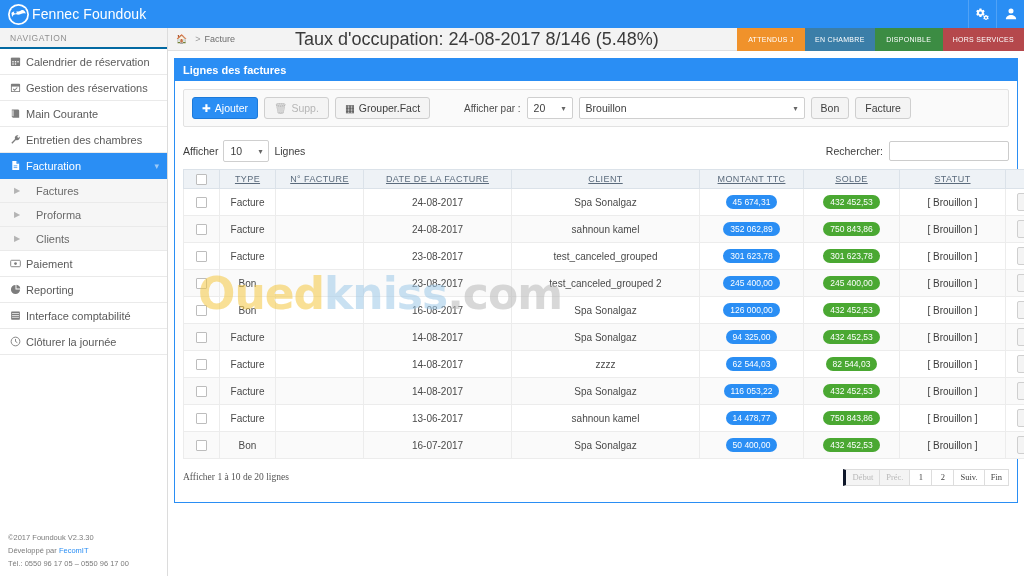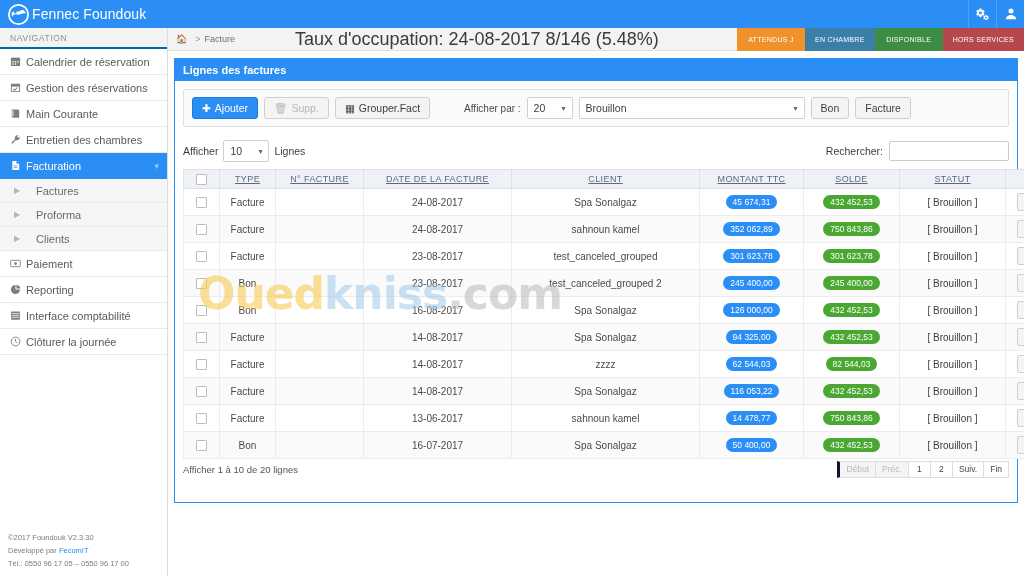--- a/index.html
+++ b/index.html
@@ -176,21 +176,21 @@
   .badge-solde { background: #4aa832; }
   .statut-txt { font-size: 10px; color: #3d3d3d; }
   .act-btn {
     display: inline-flex; align-items: center; justify-content: center; gap: 3px;
     width: 28px; height: 18px; border: 1px solid #cfcfcf; background: #f4f4f4;
     border-radius: 2px; color: #555; font-size: 8px;
   }
   .grid-glyph { font-size: 9px; line-height: 1; letter-spacing: -1px; }
 
   .tbl-footer {
-    display: flex; align-items: center; height: 20px;
+    display: flex; align-items: center; margin-top: 8px; height: 20px; font-family: Liberation Serif, serif;
   }
   .footer-info { font-size: 9.5px; color: #555; }
   .pager { margin-left: auto; display: flex; }
   .pg {
     height: 17px; min-width: 22px; padding: 0 6px;
     display: flex; align-items: center; justify-content: center;
     border: 1px solid #ddd; border-left: none; background: #f4f4f4;
     color: #b9b9b9; font-size: 8.5px;
   }
   .pg:first-child { border-left: 3px solid #0f172a; }

